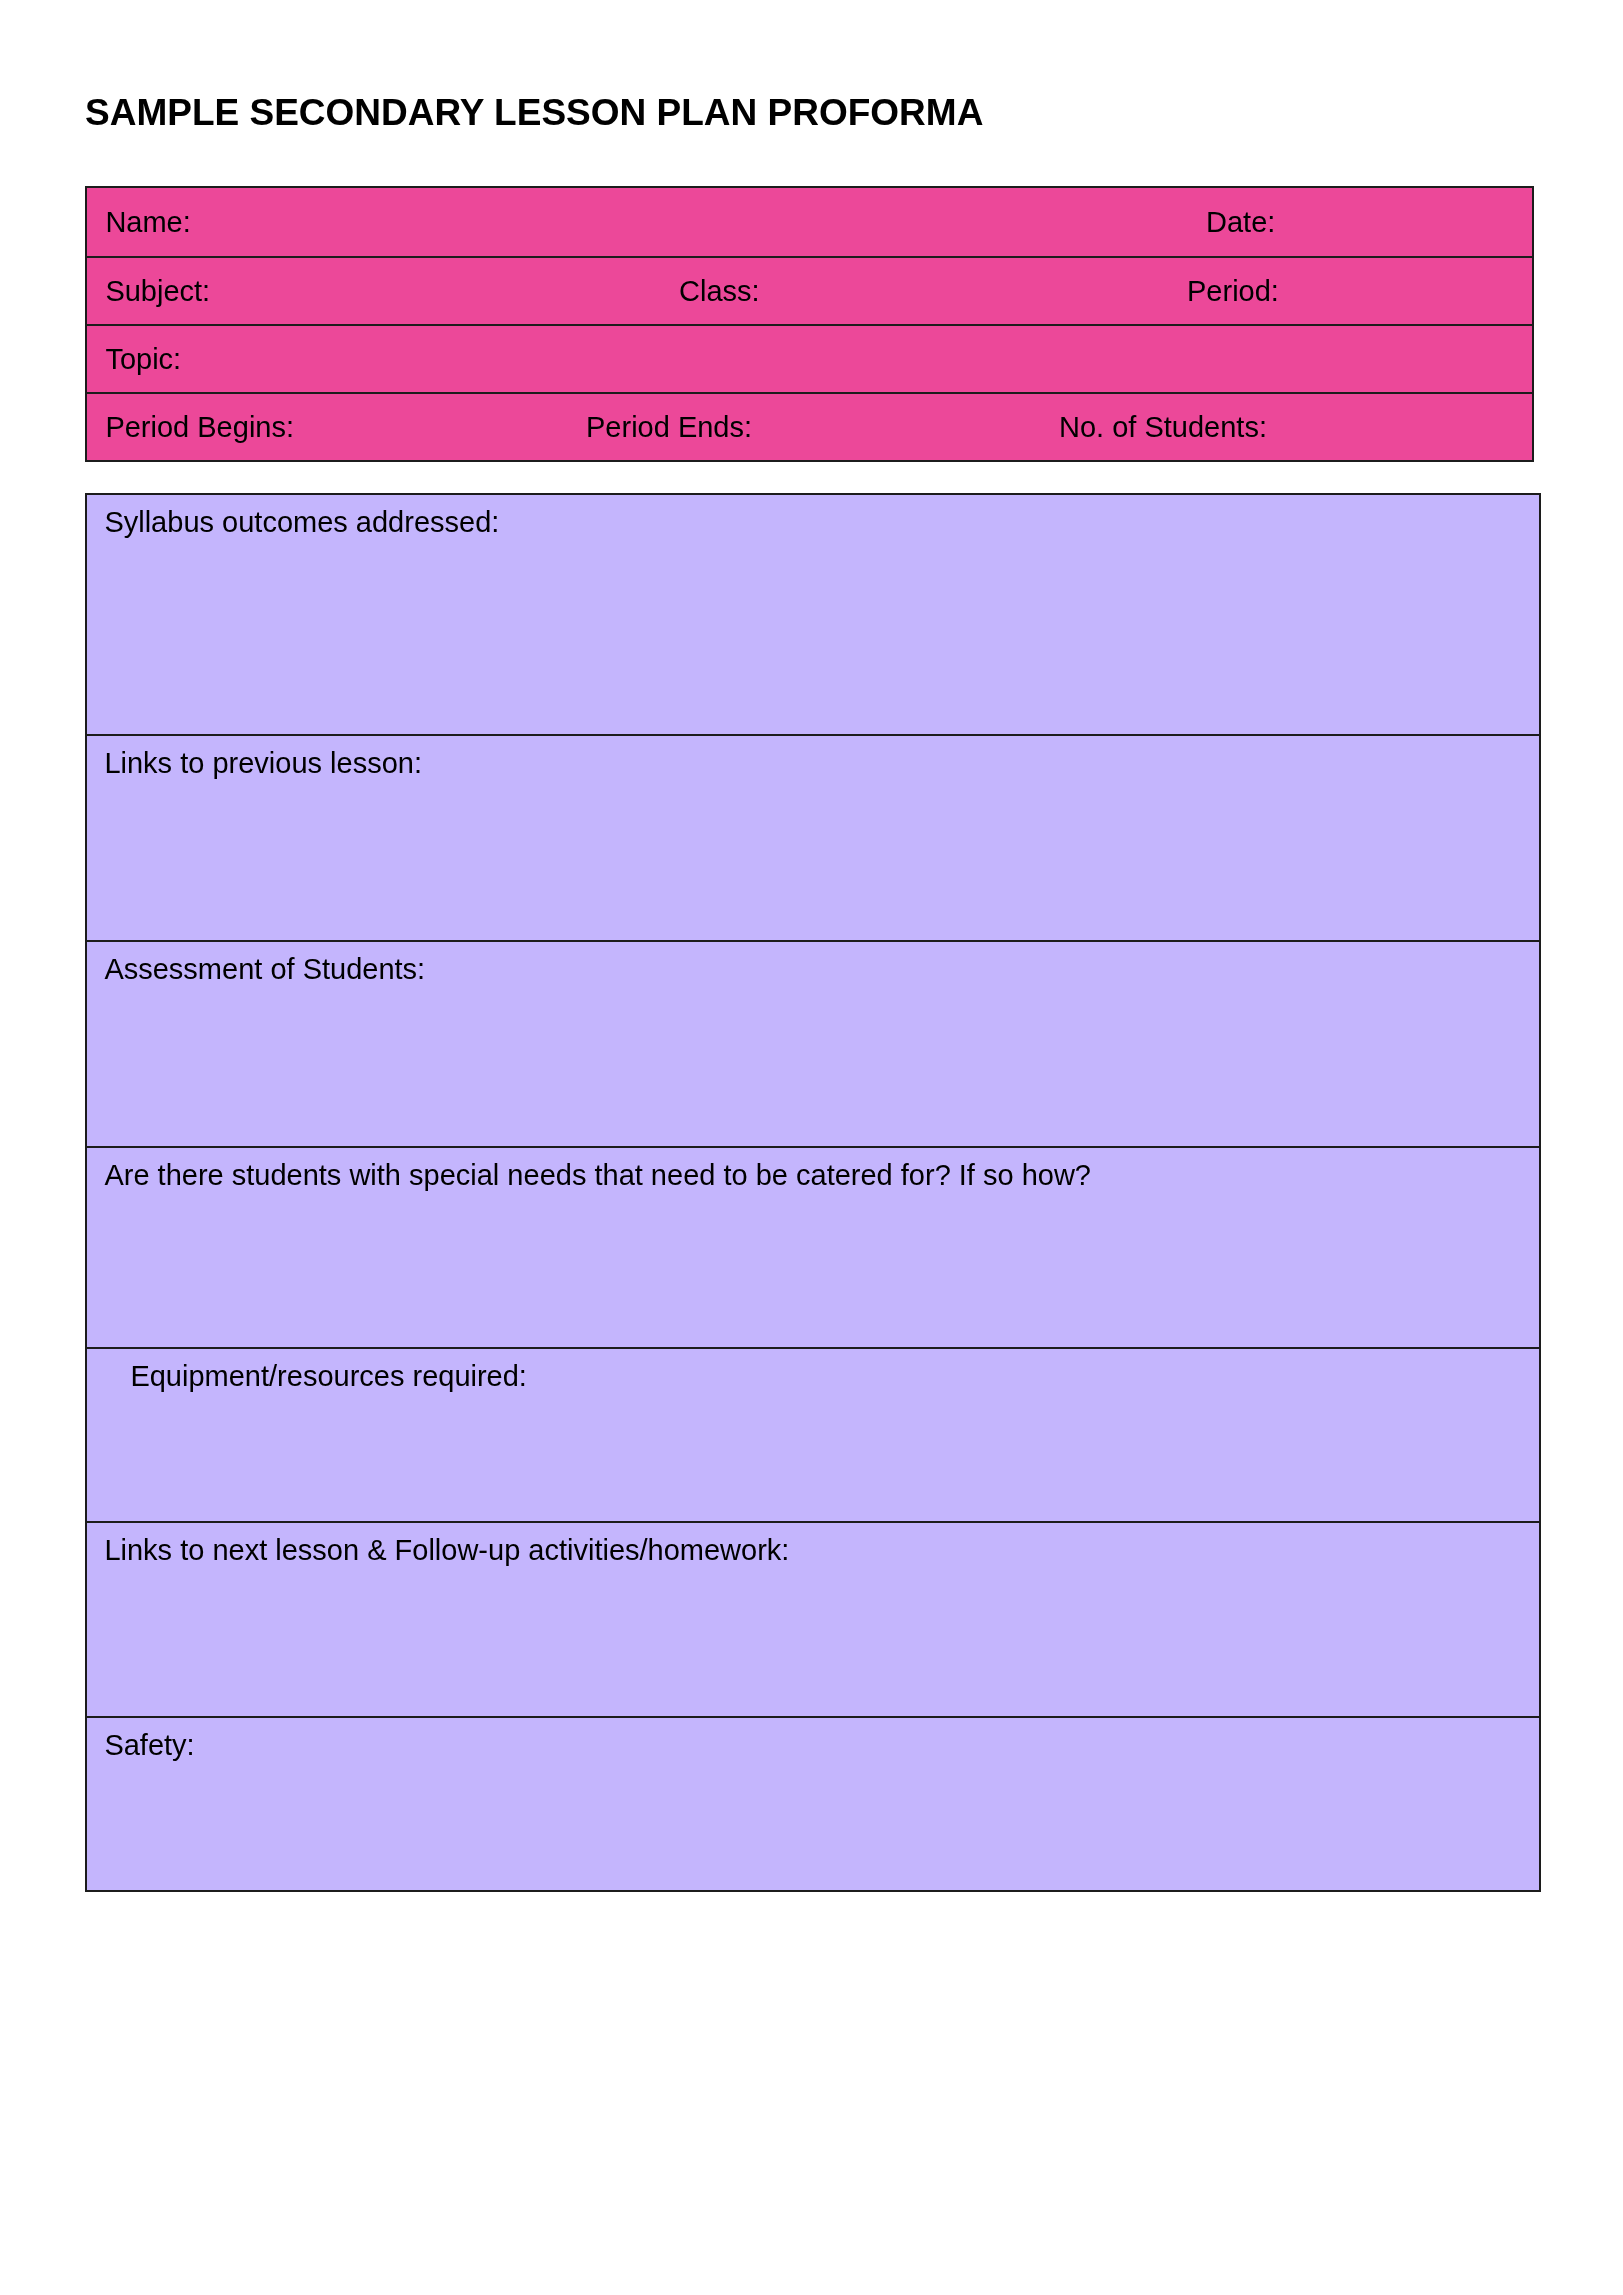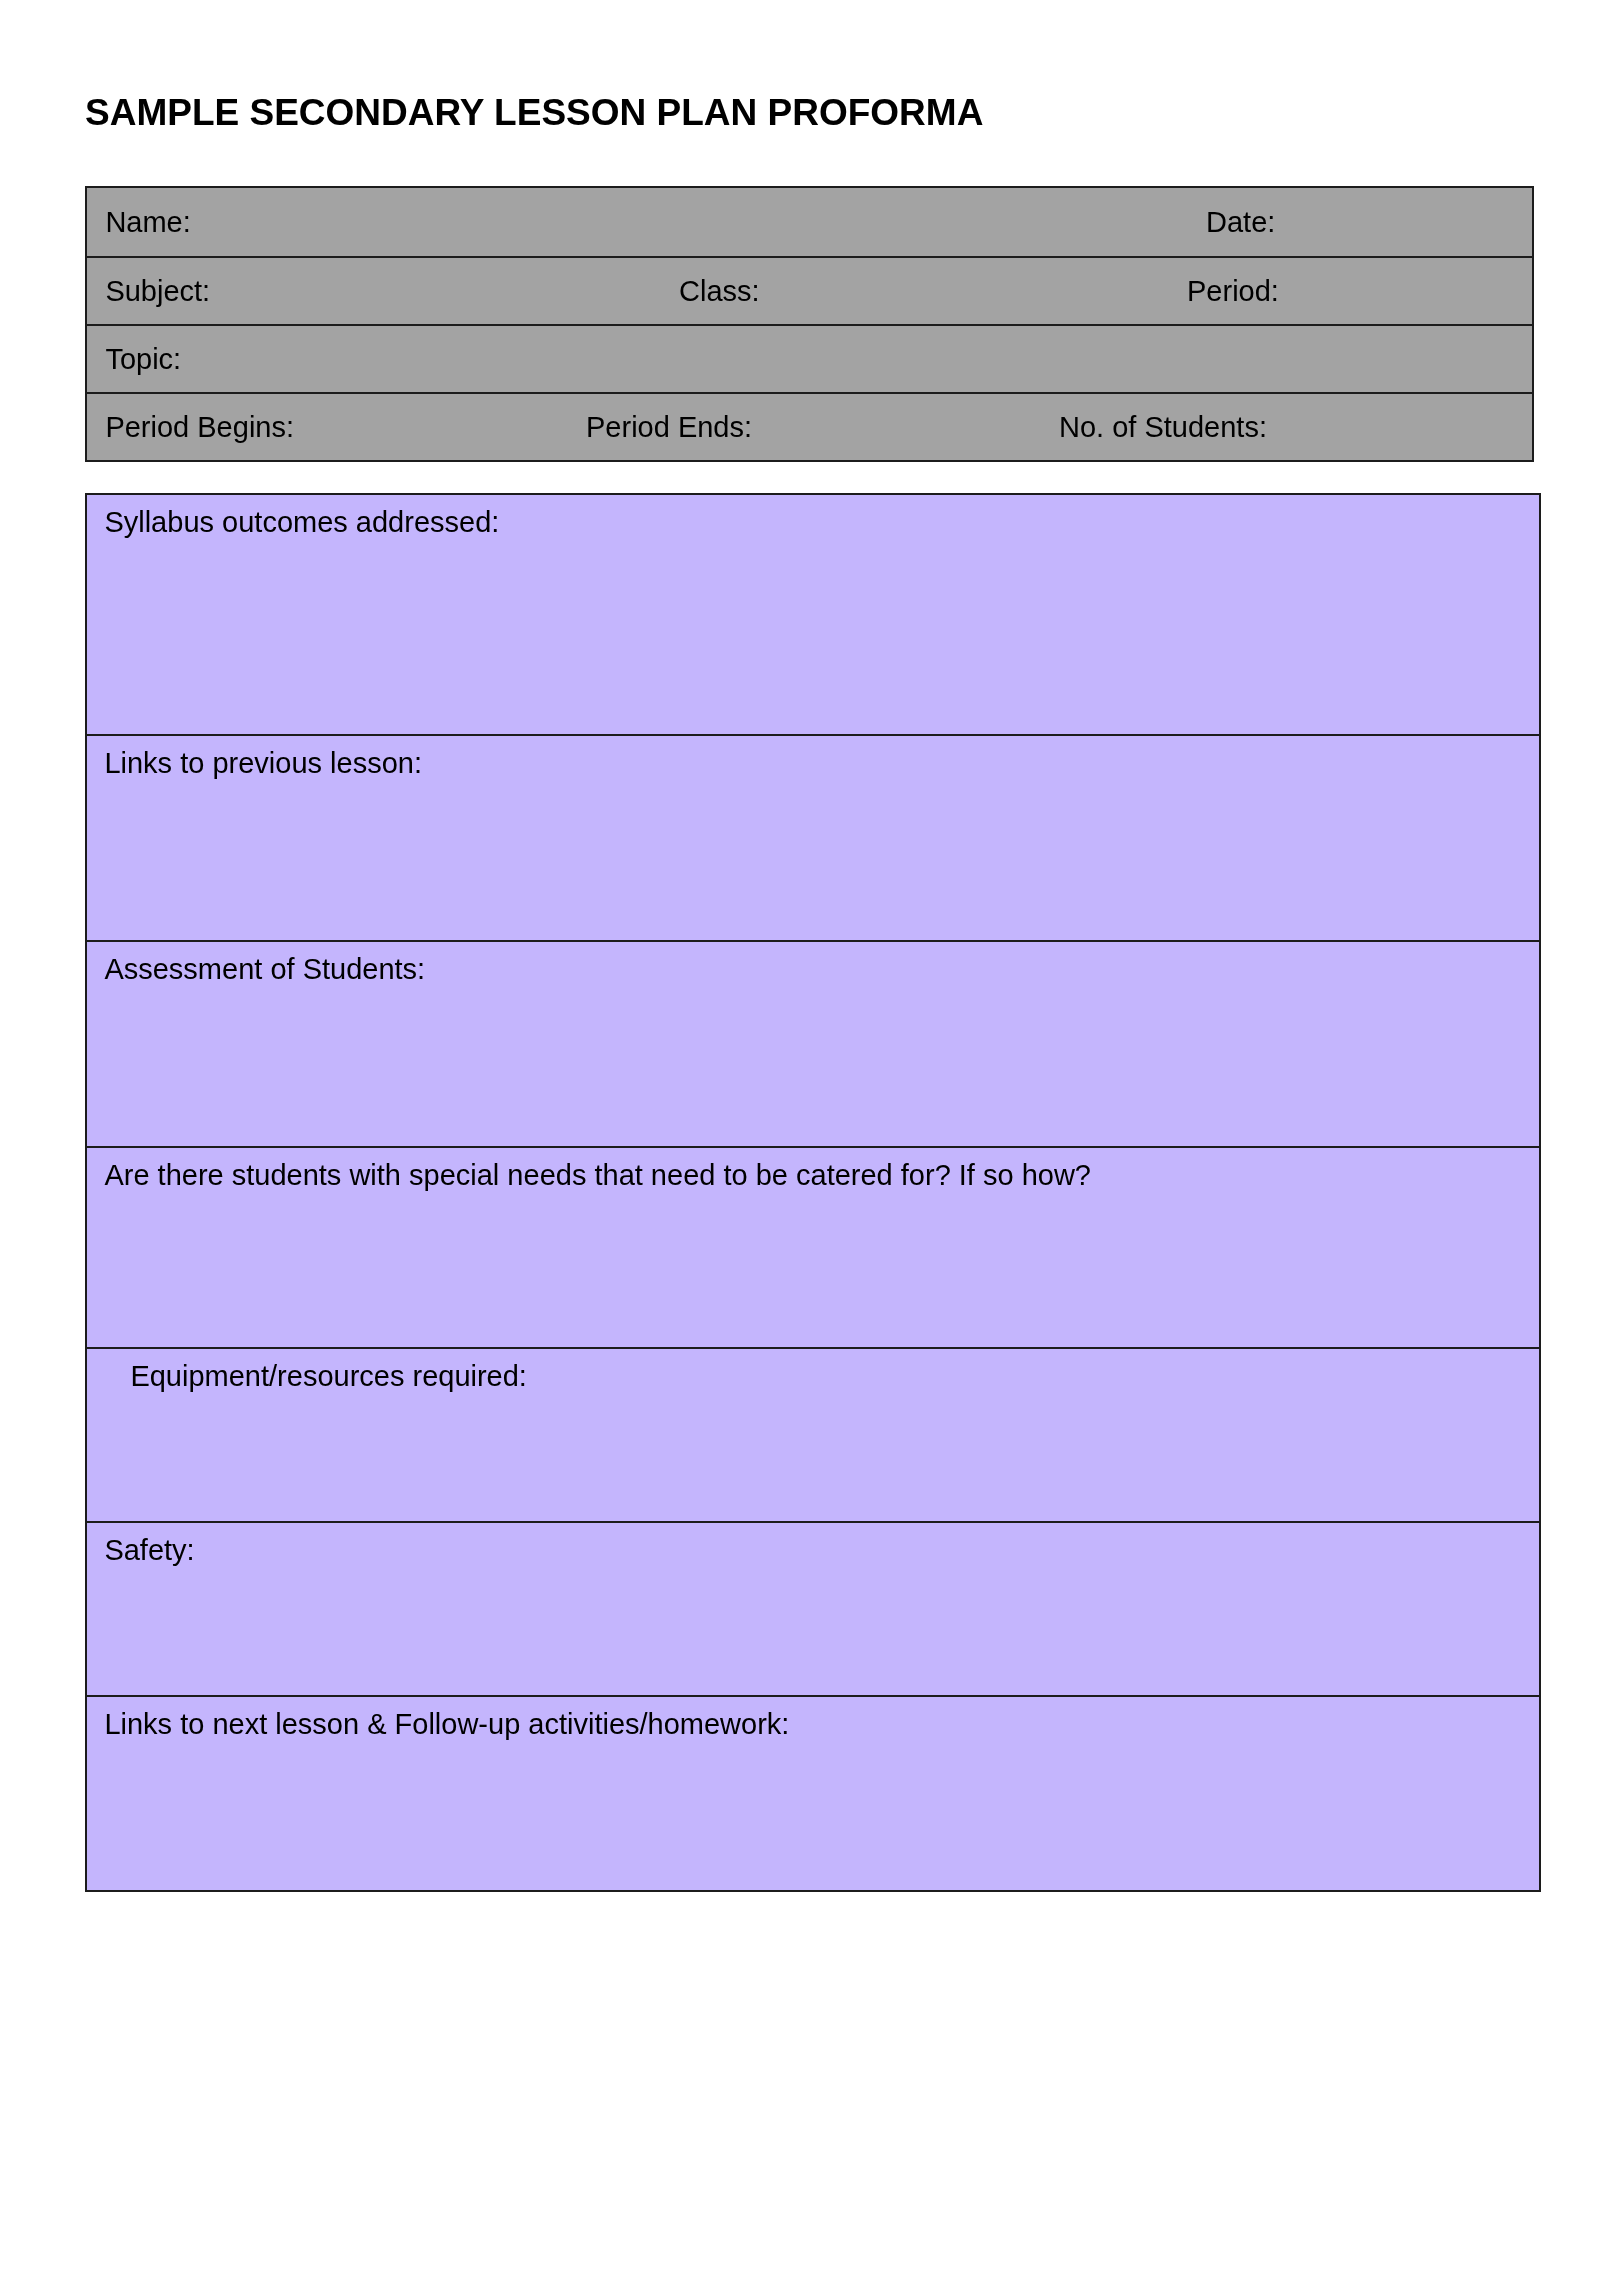--- a/index.html
+++ b/index.html
@@ -25,21 +25,21 @@
     letter-spacing: 0px;
     white-space: nowrap;
   }
   
   .header-table {
     position: absolute;
     left: 85px;
     top: 186px;
     width: 1449px;
     border: 2.8px solid #1c1c1c;
-    background: #a3a3a3;
+    background: #ec4899;
   }
   .hrow {
     position: relative;
     height: 68px;
     width: 100%;
   }
   .hrow + .hrow { border-top: 2.8px solid #1c1c1c; }
   .hrow .lbl {
     position: absolute;
     top: 50%;
@@ -117,24 +117,24 @@
       <div class="field-area"></div>
     </div>
     <div class="section s5">
       <div class="slbl">Are there students with special needs that need to be catered for? If so how?</div>
       <div class="field-area"></div>
     </div>
     <div class="section s6">
       <div class="slbl">Equipment/resources required:</div>
       <div class="field-area"></div>
     </div>
+    <div class="section s8">
+      <div class="slbl">Links to next lesson &amp; Follow-up activities/homework:</div>
+      <div class="field-area"></div>
+    </div>
     <div class="section s7">
       <div class="slbl">Safety:</div>
-      <div class="field-area"></div>
-    </div>
-    <div class="section s8">
-      <div class="slbl">Links to next lesson &amp; Follow-up activities/homework:</div>
       <div class="field-area"></div>
     </div>
   </div>
 
 </div>
 
 
 </body></html>

